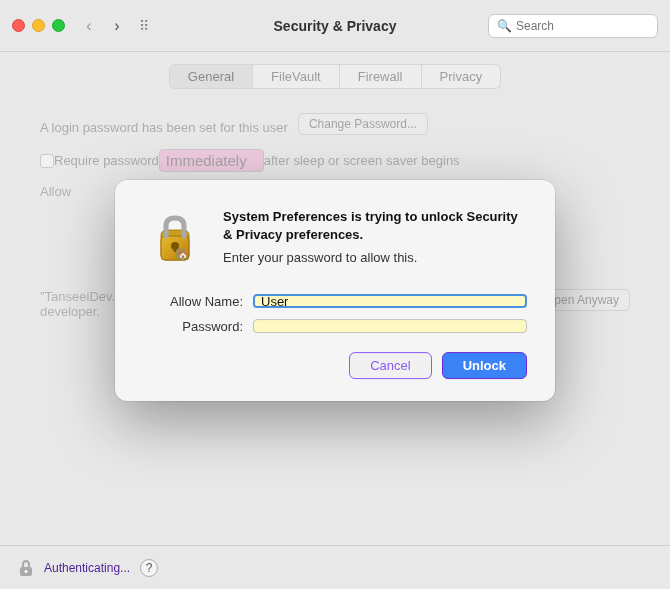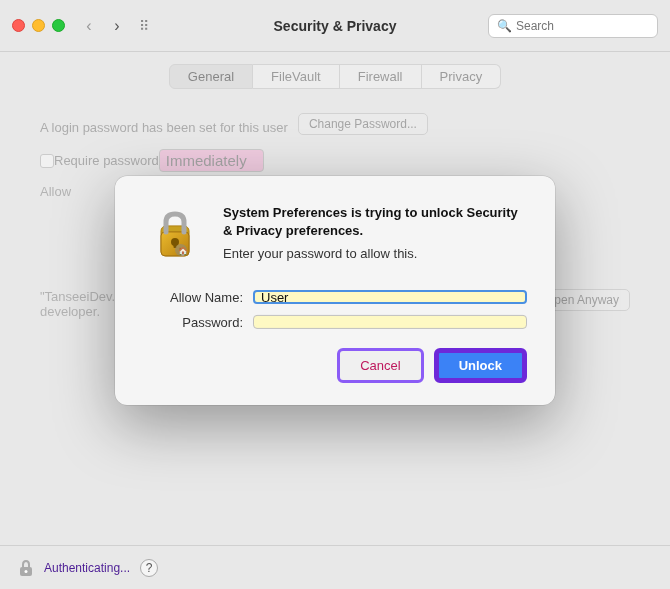--- a/index.html
+++ b/index.html
@@ -321,30 +321,30 @@
 
     .dialog-buttons {
       display: flex;
       justify-content: flex-end;
       gap: 10px;
     }
     .btn-cancel {
       padding: 5px 20px;
       font-size: 13px;
       background: #f0f0f0;
-      border: 3px solid #8b5cf6;
+      border: 1px solid #8b5cf6;
       border-radius: 6px;
       cursor: pointer;
-      color: #be185d;
+      color: #8b5cf6;
     }
     .btn-unlock {
       padding: 5px 20px;
       font-size: 13px;
       background: #3b82f6;
-      border: 5px solid #6d28d9;
+      border: 1px solid #6d28d9;
       border-radius: 6px;
       cursor: pointer;
       color: #fff;
       font-weight: 600;
     }
 
     
     .lock-svg { display: block; }
   </style>
 </head>
@@ -379,20 +379,21 @@
   <div class="bg-row">
     <span>A login password has been set for this user</span>
     <button class="change-password-btn">Change Password...</button>
   </div>
   <div class="require-row">
     <div class="checkbox-mock"></div>
     <span>Require password</span>
     <select class="immediately-select">
       <option>Immediately</option>
     </select>
+    <span>after sleep or screen saver begins</span>
   </div>
   <div class="allow-row">
     <span>Allow</span>
   </div>
   <div class="blocked-row">
     <span>"TanseeiDev...versal.pkg" was blocked from use because it is not from an identified developer.</span>
     <button class="open-anyway-btn">Open Anyway</button>
   </div>
 </div>
 

